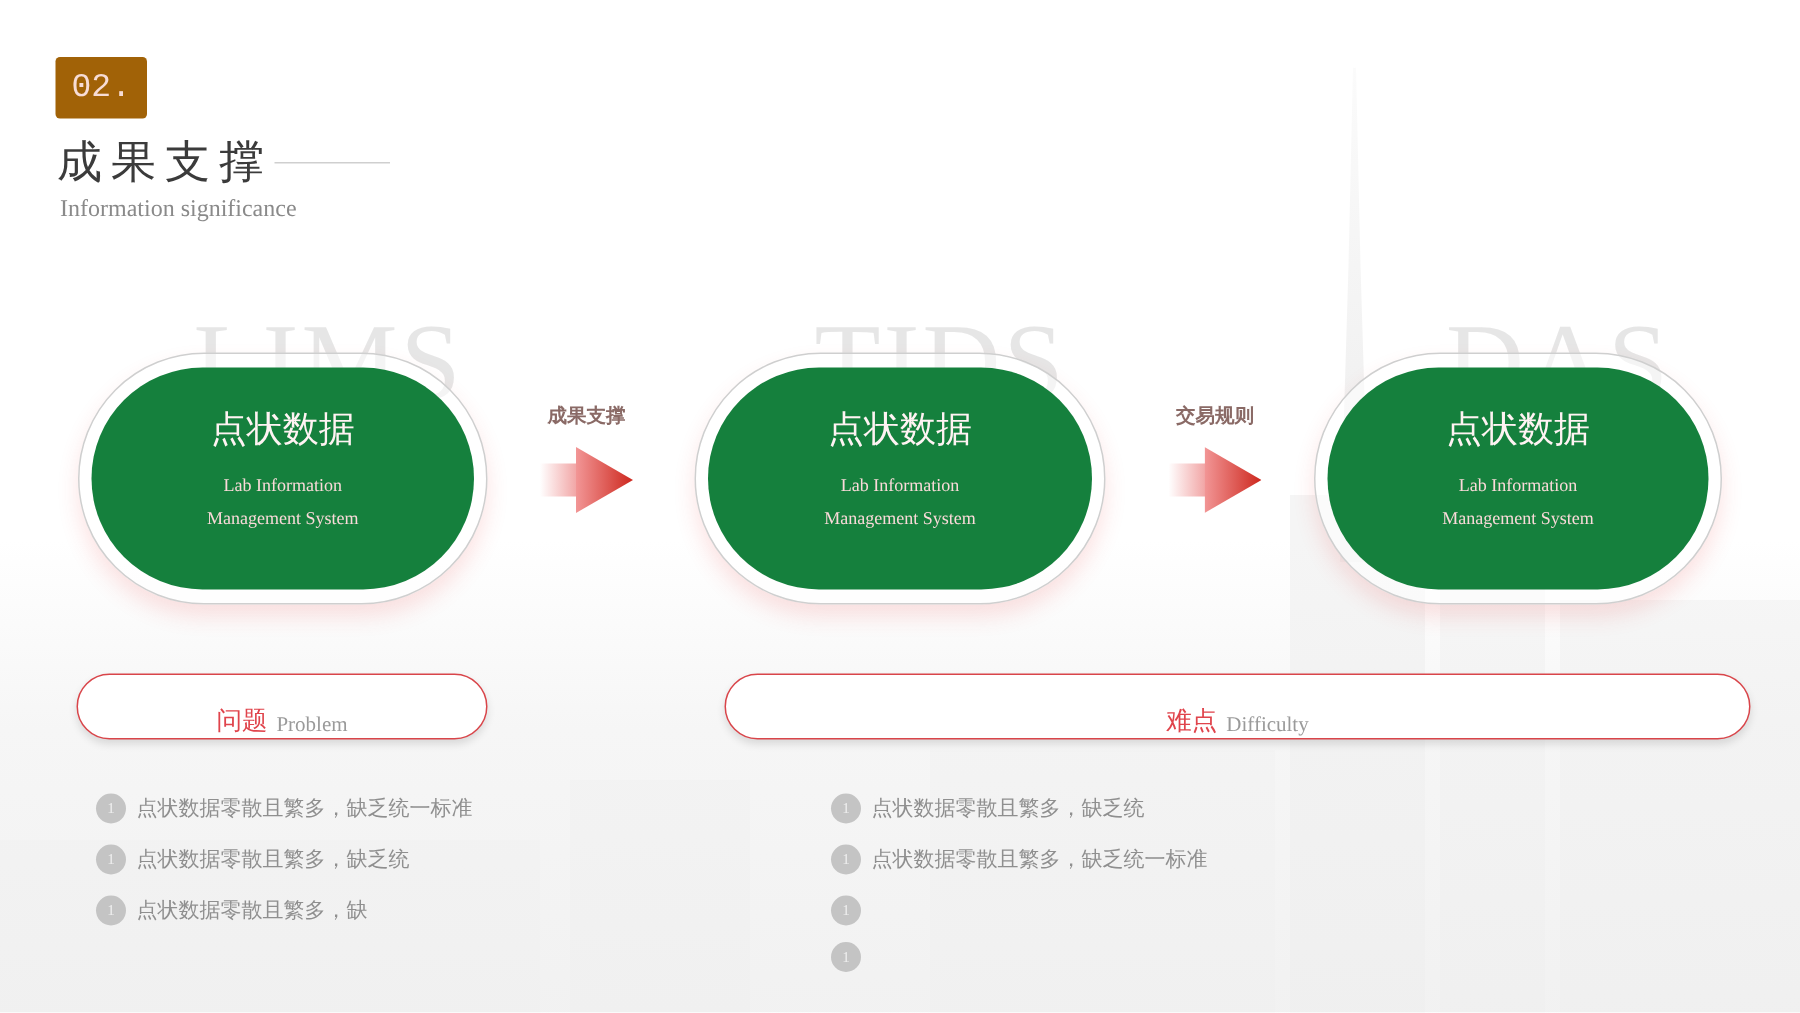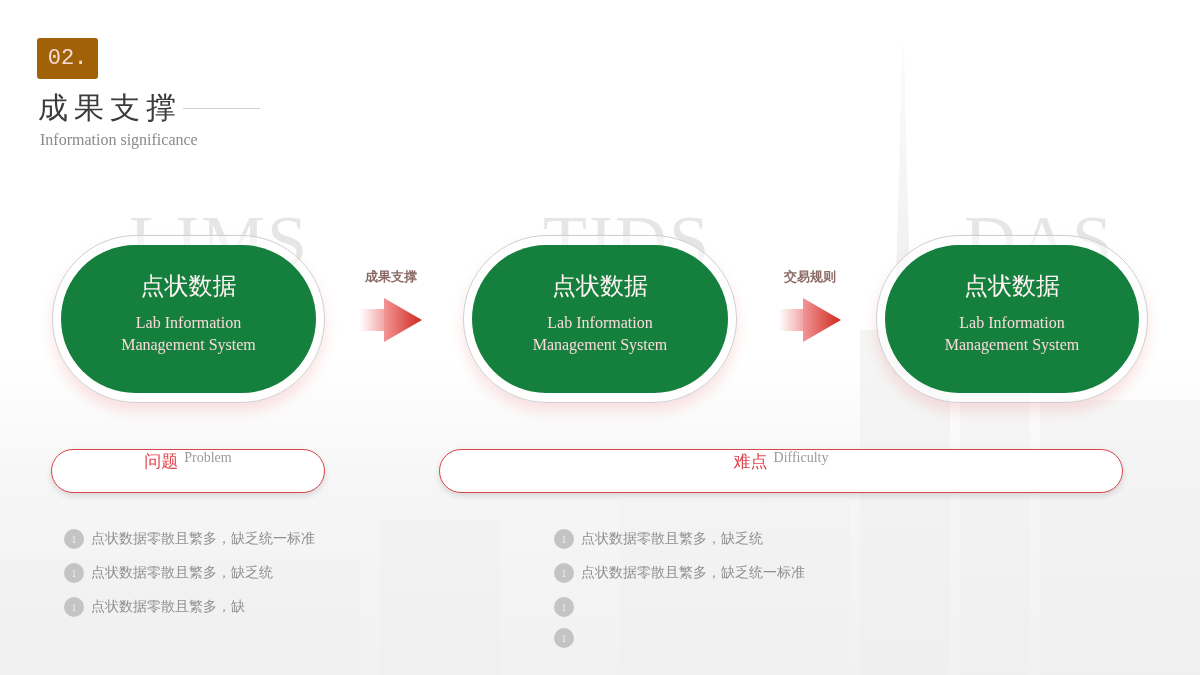--- a/index.html
+++ b/index.html
@@ -61,21 +61,21 @@
     background: rgba(255,255,255,0.55);
     box-shadow: 0 8px 14px rgba(232,58,58,0.15);
   }
   .pill-inner {
     position: absolute; left: 8px; right: 8px; top: 9px; bottom: 9px;
     border-radius: 75px; background: #15803d;
     display: flex; flex-direction: column; align-items: center; justify-content: center;
     color: #fbe6e6;
   }
   .pill-title { font-size: 24px; margin-top: -12px; margin-bottom: 10px; color: #fff3f3; }
-  .pill-sub { font-size: 16px; line-height: 22px; font-family: "Liberation Serif", serif; color: #fbdada; }
+  .pill-sub { font-size: 12px; line-height: 22px; font-family: "Liberation Serif", serif; color: #fbdada; }
 
   
   .connector { position: absolute; width: 80px; text-align: center; font-weight: bold; }
   .connector-label {
     font-size: 13px; color: #8a6a66; display: block; margin-bottom: 12px;
   }
   .arrow { position: relative; width: 62px; height: 44px; margin: 0 auto; }
   .arrow-shaft {
     position: absolute; left: 0; top: 11px; width: 36px; height: 22px;
     background: linear-gradient(to right, rgba(238,120,120,0), rgba(230,90,90,0.8));
@@ -84,21 +84,21 @@
     position: absolute; left: 24px; top: 0; width: 38px; height: 44px;
     background: linear-gradient(to right, rgba(242,150,150,1), rgba(205,40,30,1));
     clip-path: polygon(0 0, 100% 50%, 0 100%);
   }
 
   
   .section-pill {
     position: absolute; top: 449px; height: 44px; border-radius: 22px;
     border: 1.5px solid #d9454a; background: #fff;
     box-shadow: 0 3px 6px rgba(0,0,0,0.12);
-    display: flex; align-items: flex-start; justify-content: center;
+    display: flex; align-items: flex-end; justify-content: center;
     font-size: 17px;
   }
   .section-cn { color: #e0444c; margin-right: 6px; }
   .section-en { color: #9a9a9a; font-size: 14px; font-family: "Liberation Serif", serif; }
 
   
   .list { position: absolute; list-style: none; }
   .list-item {
     display: flex; align-items: center; height: 22px; margin-bottom: 12px;
     font-size: 14px; color: #8f8f8f;
@@ -172,21 +172,21 @@
     <div class="arrow-shaft"></div>
     <div class="arrow-head-shade"></div>
   </div>
 </div>
 
 <div class="section-pill" style="left:51px;width:274px">
   <span class="section-cn">问题</span>
   <span class="section-en">Problem</span>
 </div>
 
-<div class="section-pill" style="left:439px;width:684px">
+<div class="section-pill" style="left:483px;width:684px">
   <span class="section-cn">难点</span>
   <span class="section-en">Difficulty</span>
 </div>
 
 <ul class="list" style="left:64px;top:528px">
   <li class="list-item">
     <span class="num">1</span>
     <span>点状数据零散且繁多，缺乏统一标准</span>
   </li>
   <li class="list-item">

